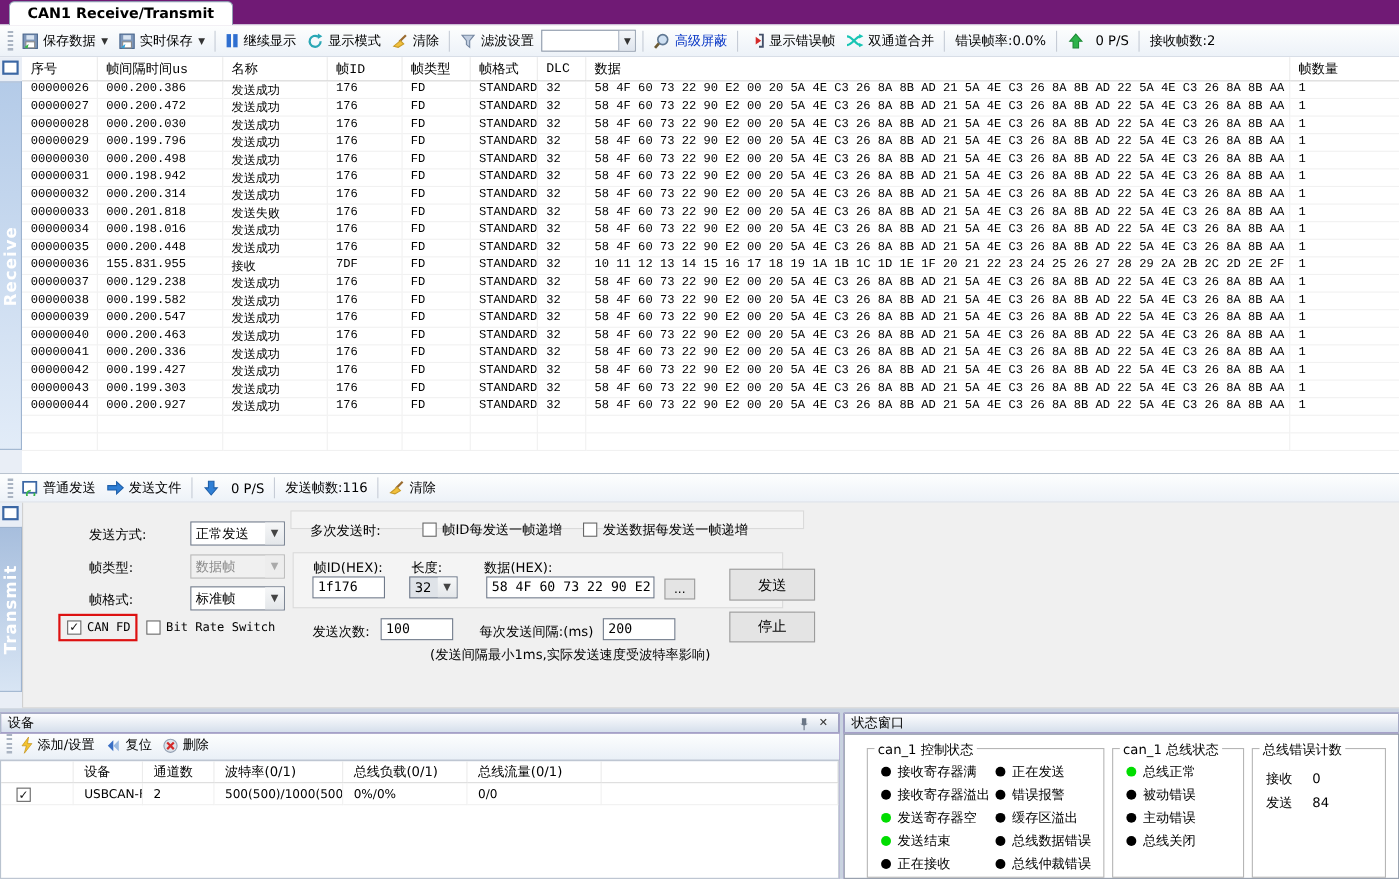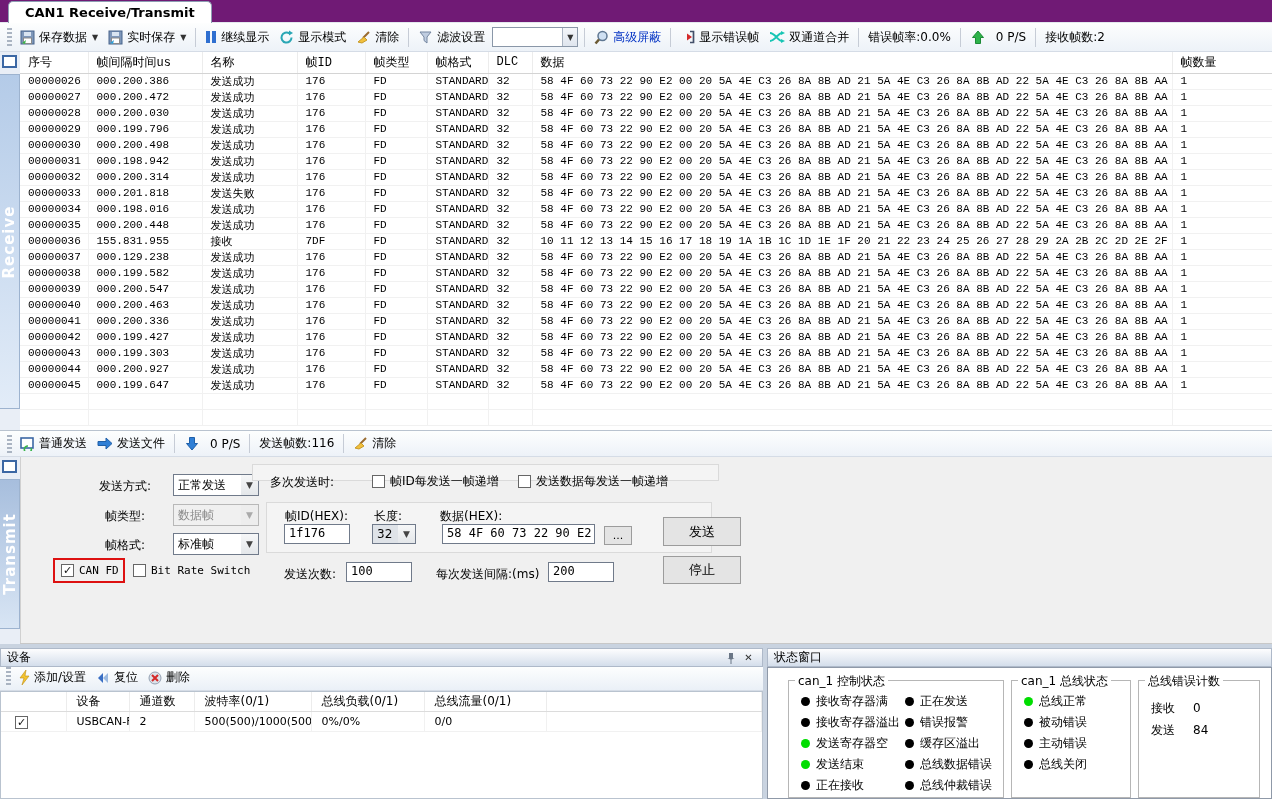--- a/index.html
+++ b/index.html
@@ -35,21 +35,21 @@
   .side-tab span{transform:rotate(-90deg);white-space:nowrap;color:#fff;font-weight:bold;font-size:15px;letter-spacing:1px}
   table.grid{border-collapse:collapse;table-layout:fixed}
   table.rx-table{position:absolute;left:20px;top:0;width:1252px;font-family:Liberation Mono, monospace;font-size:11px}
   .rx-table th{height:21px;font-weight:normal;text-align:left;padding:0 0 0 8px;border-right:1px solid #ececec;border-bottom:1px solid #d4d4d4;background:#fff;white-space:nowrap;overflow:hidden;font-size:12px}
   .rx-table td{height:16px;padding:0 0 0 8px;border-right:1px solid #f1f1f1;border-bottom:1px solid #f1f1f1;white-space:nowrap;overflow:hidden}
 
   
   .tx-region{position:absolute;top:457px;left:0;width:1272px;height:187px;background:#f0f0f0;border-bottom:1px solid #c8c8c8}
   .tx-panel{position:absolute;left:20px;top:0;right:0;height:100%;background:#f0f0f0;border-left:1px solid #d0d0d0}
   .lbl{position:absolute;white-space:nowrap}
-  .lbl.r{text-align:center}
+  .lbl.r{text-align:left}
   .sel{position:absolute;display:flex;background:#fff;border:1px solid #707a8a}
   .sel .val{flex:1;padding:2px 4px;overflow:hidden;white-space:nowrap}
   .sel .arr{width:17px;display:flex;align-items:center;justify-content:center;font-size:9px;color:#444;background:linear-gradient(#f6f7f8,#e4e7ea)}
   .sel.disabled{background:#f0f0f0;border-color:#b8b8b8;color:#8a8a8a}
   .sel.disabled .arr{color:#aaa;background:#ededed}
   .inp{position:absolute;background:#fff;border:1px solid #707a8a;padding:1px 4px;font-size:12px;white-space:nowrap;overflow:hidden;font-family:"DejaVu Sans Mono","DejaVu Sans",monospace}
   .groupbox{position:absolute;border:1px solid #dadada;background:#f4f4f4}
   .cb{display:inline-block;width:13px;height:13px;background:#fff;border:1px solid #666;vertical-align:-2px;text-align:center;line-height:11px;font-size:11px;color:#111;flex:none}
   .cb-row{position:absolute;display:flex;align-items:center;gap:5px;white-space:nowrap}
   .btn-push{position:absolute;background:#e4e4e4;border:1px solid #9c9c9c;display:flex;align-items:center;justify-content:center;font-size:13px;cursor:default}
@@ -414,31 +414,20 @@
             <td>000.200.927</td>
             <td>发送成功</td>
             <td>176</td>
             <td>FD</td>
             <td>STANDARD</td>
             <td>32</td>
             <td>58 4F 60 73 22 90 E2 00 20 5A 4E C3 26 8A 8B AD 21 5A 4E C3 26 8A 8B AD 22 5A 4E C3 26 8A 8B AA</td>
             <td>1</td>
           </tr>
           <tr>
-            <td>00000045</td>
-            <td>000.199.647</td>
-            <td>发送成功</td>
-            <td>176</td>
-            <td>FD</td>
-            <td>STANDARD</td>
-            <td>32</td>
-            <td>58 4F 60 73 22 90 E2 00 20 5A 4E C3 26 8A 8B AD 21 5A 4E C3 26 8A 8B AD 22 5A 4E C3 26 8A 8B AA</td>
-            <td>1</td>
-          </tr>
-          <tr>
             <td></td>
             <td></td>
             <td></td>
             <td></td>
             <td></td>
             <td></td>
             <td></td>
             <td></td>
             <td></td>
           </tr>
@@ -497,21 +486,21 @@
       </div>
     </div>
     <div class="tx-panel">
 
       <div class="lbl r" style="left:60px;top:21px;width:88px">发送方式:</div>
       <div class="sel" style="left:152px;top:17px;width:86px;height:22px">
         <span class="val">正常发送</span>
           <span class="arr">▼</span>
       </div>
 
-      <div class="groupbox" style="left:231px;top:7px;width:467px;height:17px">
+      <div class="groupbox" style="left:243px;top:7px;width:467px;height:17px">
         <div class="lbl" style="left:17px;top:9px">多次发送时:</div>
         <div class="cb-row" style="left:119px;top:8px">
           <span class="cb"></span>
           <span>帧ID每发送一帧递增</span>
         </div>
         <div class="cb-row" style="left:265px;top:8px">
           <span class="cb"></span>
           <span>发送数据每发送一帧递增</span>
         </div>
       </div>
@@ -553,20 +542,21 @@
         <span style="font-family:'DejaVu Sans Mono',monospace;font-size:11px">Bit Rate Switch</span>
       </div>
 
       <div class="lbl" style="left:263px;top:109px">发送次数:</div>
       <div class="inp" style="left:325px;top:105px;width:66px;height:20px">100</div>
       <div class="lbl" style="left:415px;top:109px">每次发送间隔:(ms)</div>
       <div class="inp" style="left:527px;top:105px;width:66px;height:20px">200</div>
 
       <div class="btn-push" style="left:642px;top:99px;width:78px;height:28px">停止</div>
 
+      <div class="note" style="left:370px;top:130px">(发送间隔最小1ms,实际发送速度受波特率影响)</div>
     </div>
   </div>
 
   <div class="dock">
 
     <div class="panel dev">
       <div class="panel-title">
         <span>设备</span>
         <span class="spacer"></span>
         <span class="ttl-btn">

